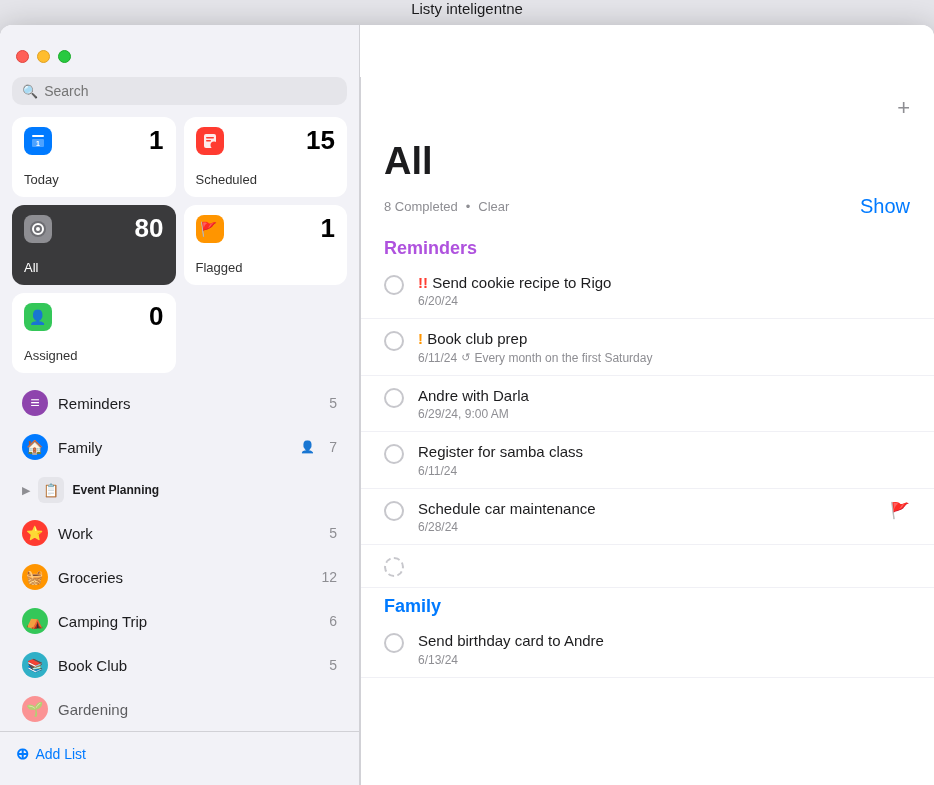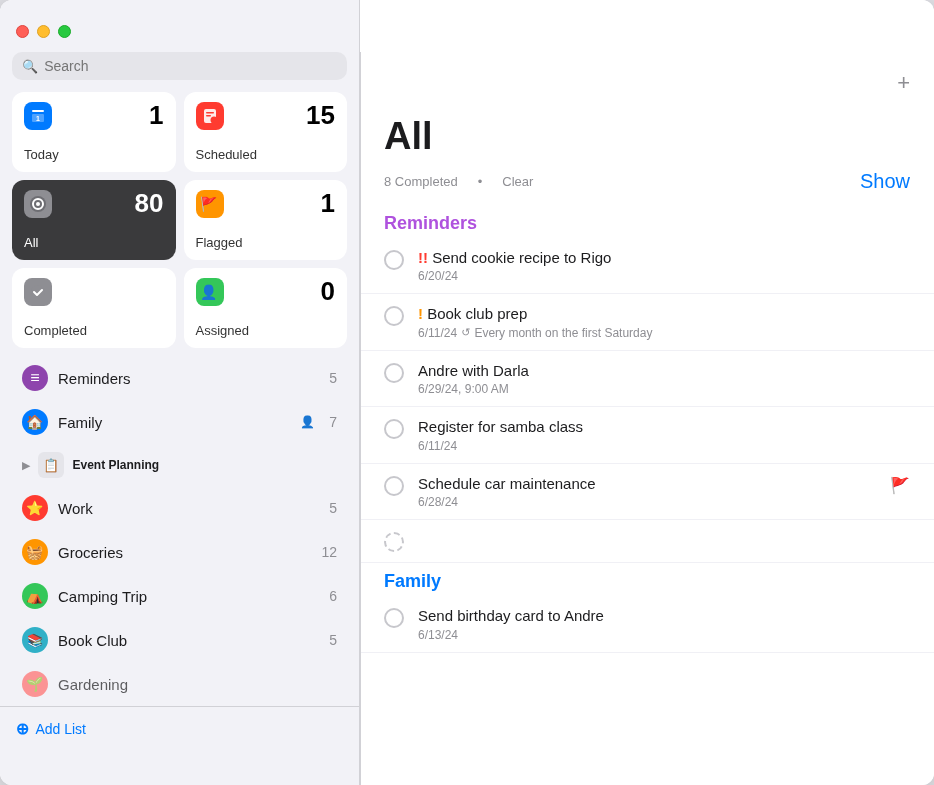--- a/index.html
+++ b/index.html
@@ -249,21 +249,21 @@
       color: #8e8e93;
       cursor: pointer;
       padding: 4px 8px;
       margin-top: 6px;
     }
 
     .completed-bar {
       display: flex;
       align-items: center;
       padding: 4px 24px 12px 24px;
-      gap: 20px;
+      gap: 8px;
     }
     .completed-text {
       font-size: 13px;
       color: #8e8e93;
     }
     .completed-dot { color: #8e8e93; font-size: 13px; }
     .clear-btn {
       font-size: 13px;
       color: #8e8e93;
       background: none;
@@ -346,20 +346,21 @@
       justify-content: center;
       font-weight: 600;
       flex-shrink: 0;
       margin-top: 2px;
     }
   </style>
 </head>
 <body>
 
 <div style="position:relative; display:inline-block;">
+  <div style="text-align:center; font-size:15px; color:#1c1c1e; margin-bottom:8px;">Listy inteligentne</div>
   <div class="window">
 
     <div class="title-bar">
       <div class="traffic-lights">
         <div class="traffic-light close"></div>
         <div class="traffic-light minimize"></div>
         <div class="traffic-light maximize"></div>
       </div>
     </div>
 
@@ -424,32 +425,20 @@
           <div class="smart-tile tile-flagged">
             <div style="display:flex; justify-content:space-between; align-items:flex-start;">
               <div class="tile-icon" style="background:#ff9500;">
                 <span style="font-size:14px;">🚩</span>
               </div>
               <span class="tile-count">1</span>
             </div>
             <span class="tile-label">Flagged</span>
           </div>
 
-          <div class="smart-tile tile-completed" style="background:#fff;">
-            <div style="display:flex; justify-content:space-between; align-items:flex-start;">
-              <div class="tile-icon" style="background:#8e8e93;">
-                <svg width="16" height="16" viewBox="0 0 16 16" fill="none">
-                  <circle cx="8" cy="8" r="7" fill="#8e8e93"></circle>
-                  <path d="M4 8l3 3 5-5" stroke="white" stroke-width="2" stroke-linecap="round" stroke-linejoin="round"></path>
-                </svg>
-              </div>
-              <span class="tile-count"></span>
-            </div>
-            <span class="tile-label">Completed</span>
-          </div>
 
           <div class="smart-tile tile-assigned" style="background:#fff;">
             <div style="display:flex; justify-content:space-between; align-items:flex-start;">
               <div class="tile-icon" style="background:#34c759;">
                 <span style="font-size:14px; color:white;">👤</span>
               </div>
               <span class="tile-count">0</span>
             </div>
             <span class="tile-label">Assigned</span>
           </div>

